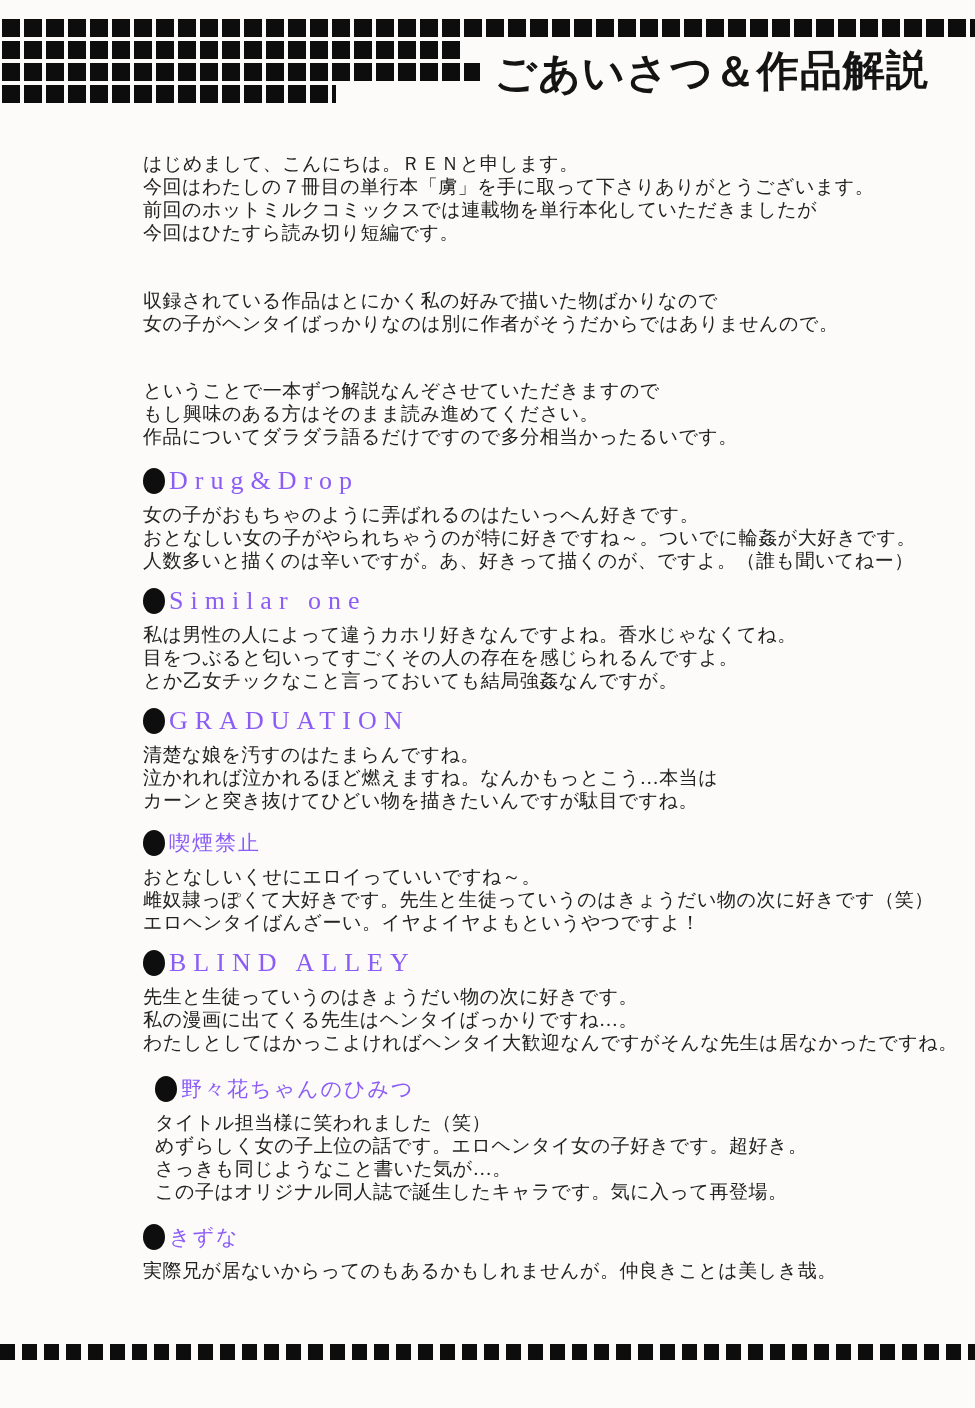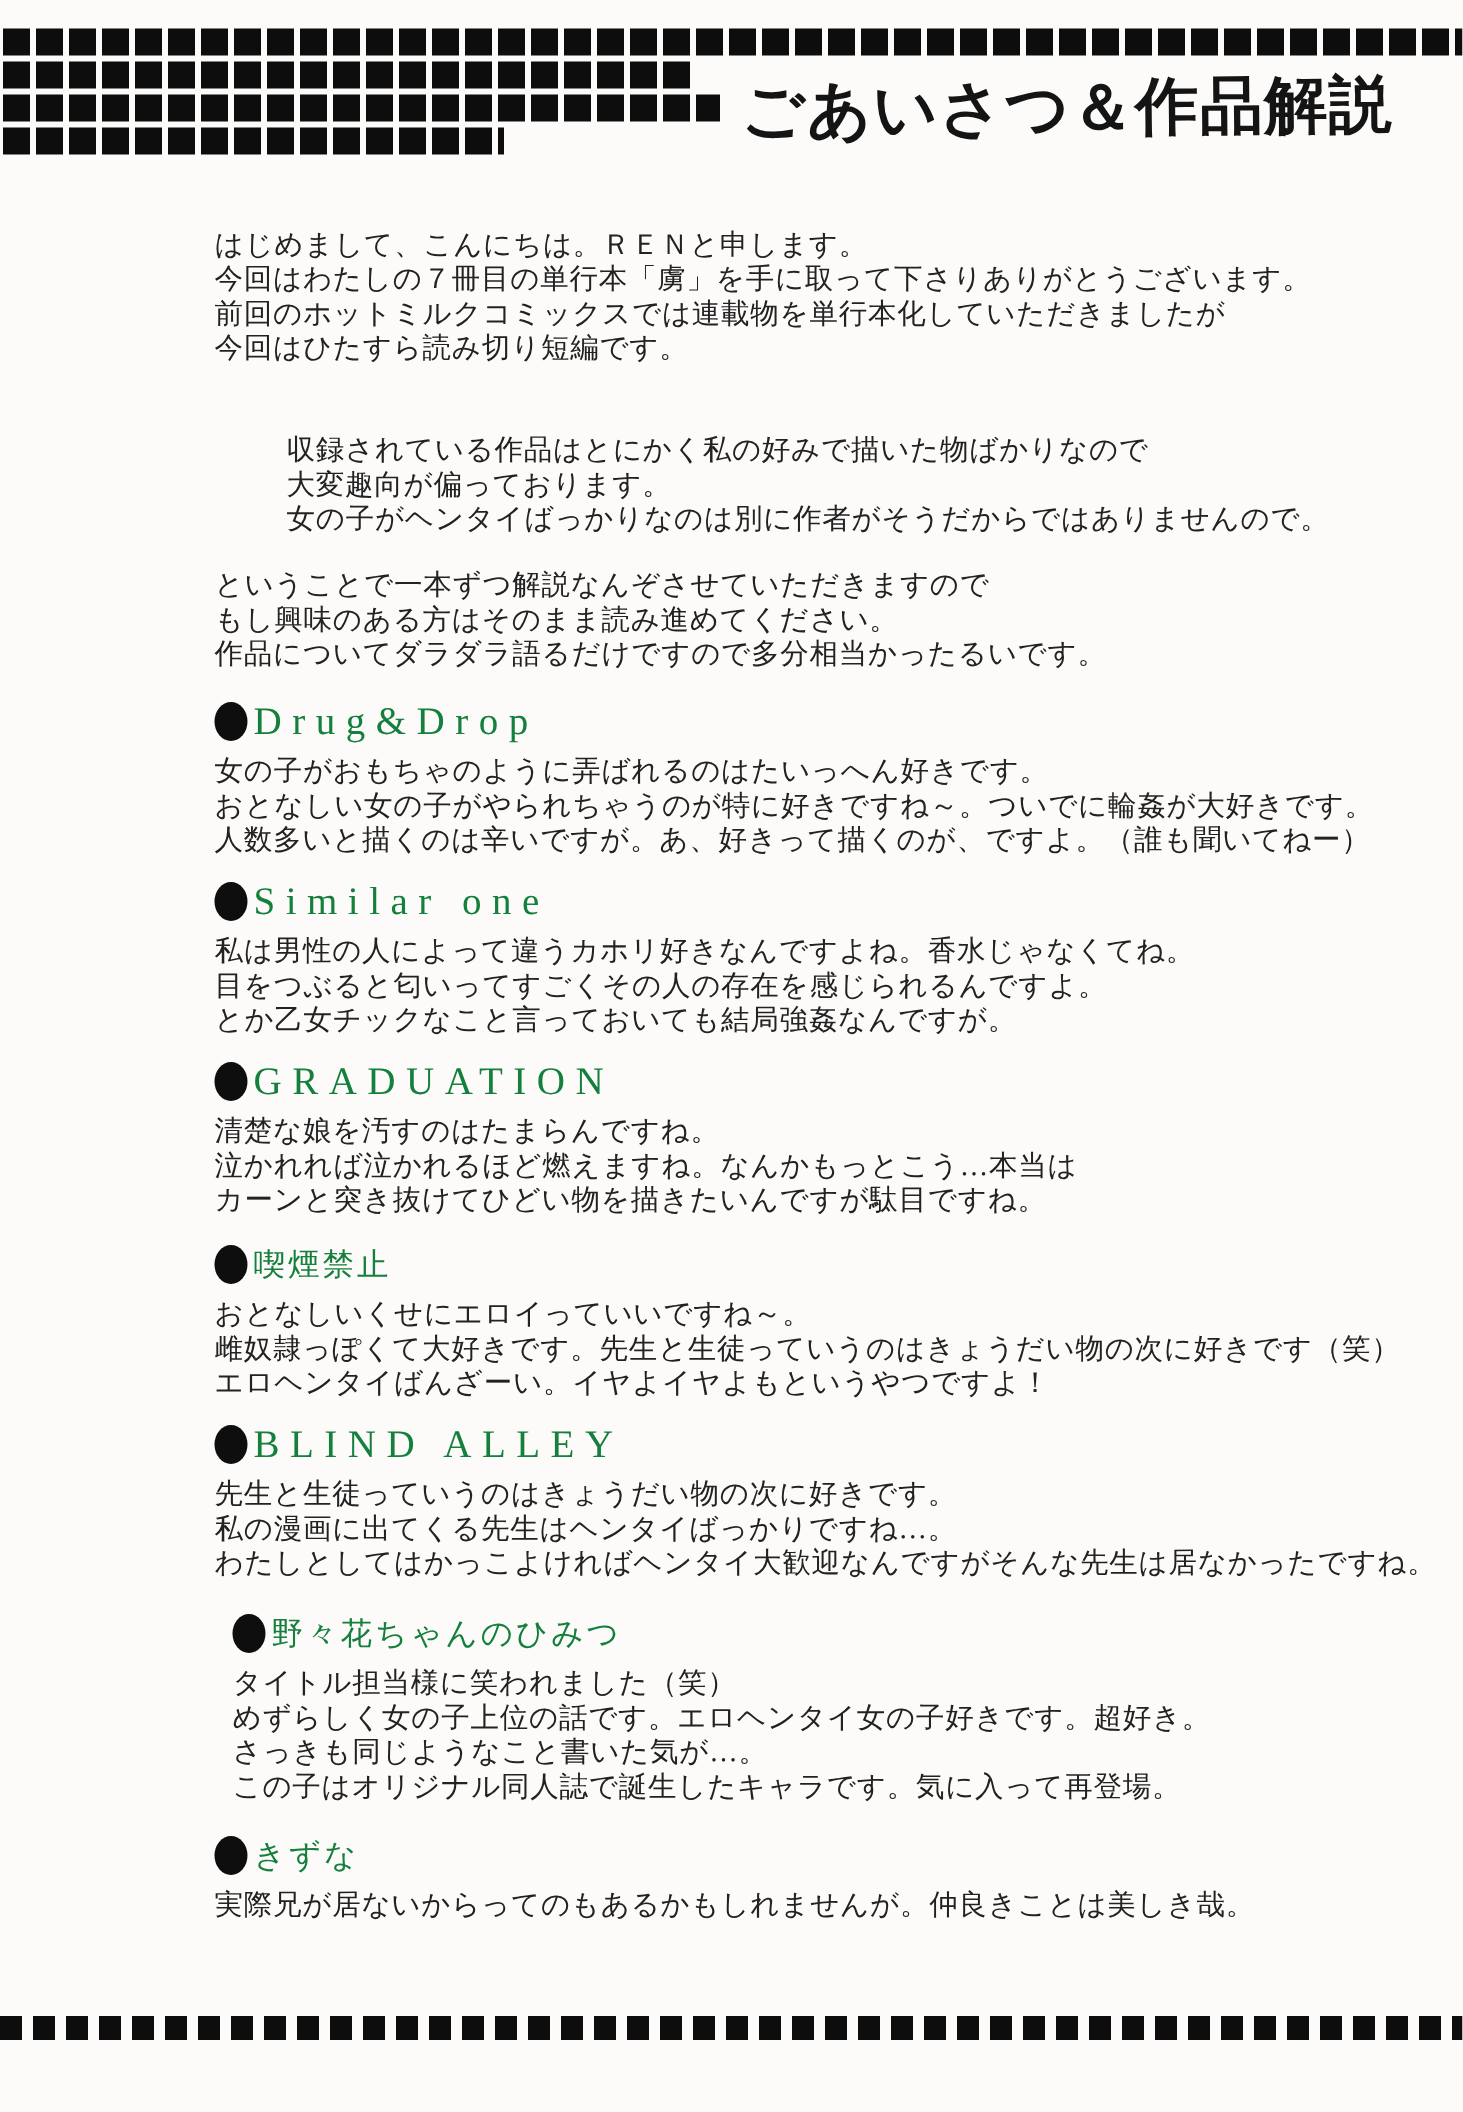--- a/index.html
+++ b/index.html
@@ -32,36 +32,36 @@
     font-weight:bold; font-size:42px; letter-spacing:1px;
     color:#141414; white-space:nowrap;
     transform:rotate(-0.6deg);
   }
   .para, .section { position:absolute; left:143px; }
   .ln {
     font-size:19px; line-height:23px;
     color:#222; letter-spacing:0.5px; white-space:nowrap;
   }
   .para.p1 { top:152px; }
-  .para.p2 { top:289px;margin-left:48px; }
+  .para.p2 { top:289px; }
   .para.p3 { top:379px; }
   .section.s1 { top:466px; }
   .section.s2 { top:586px; }
   .section.s3 { top:706px; }
   .section.s4 { top:828px; }
   .section.s5 { top:948px; }
   .section.s6 { top:1074px;margin-left:12px; }
   .section.s7 { top:1222px; }
   .sec-head { display:flex; align-items:center; height:30px; margin-bottom:7px; }
   .bullet {
     width:22px; height:26px; flex:none;
     background:#0e0e0e; border-radius:50%;
     margin-right:4px;
   }
-  .sec-title { color:#15803d; white-space:nowrap; }
+  .sec-title { color:#8b5cf6; white-space:nowrap; }
   .sec-title.latin { font-size:26px; letter-spacing:7px; }
   .sec-title.jp    { font-size:21px; letter-spacing:2px; }
 </style>
 </head>
 <body>
 
 <div class="sqrow r1"></div>
 <div class="sqrow r2"></div>
 <div class="sqrow r3"></div>
 <div class="sqrow r4"></div>
@@ -70,21 +70,20 @@
 
 <div class="para p1">
   <div class="ln">はじめまして、こんにちは。ＲＥＮと申します。</div>
   <div class="ln">今回はわたしの７冊目の単行本「虜」を手に取って下さりありがとうございます。</div>
   <div class="ln">前回のホットミルクコミックスでは連載物を単行本化していただきましたが</div>
   <div class="ln">今回はひたすら読み切り短編です。</div>
 </div>
 
 <div class="para p2">
   <div class="ln">収録されている作品はとにかく私の好みで描いた物ばかりなので</div>
-  <div class="ln">大変趣向が偏っております。</div>
   <div class="ln">女の子がヘンタイばっかりなのは別に作者がそうだからではありませんので。</div>
 </div>
 
 <div class="para p3">
   <div class="ln">ということで一本ずつ解説なんぞさせていただきますので</div>
   <div class="ln">もし興味のある方はそのまま読み進めてください。</div>
   <div class="ln">作品についてダラダラ語るだけですので多分相当かったるいです。</div>
 </div>
 
 <div class="section s1">

